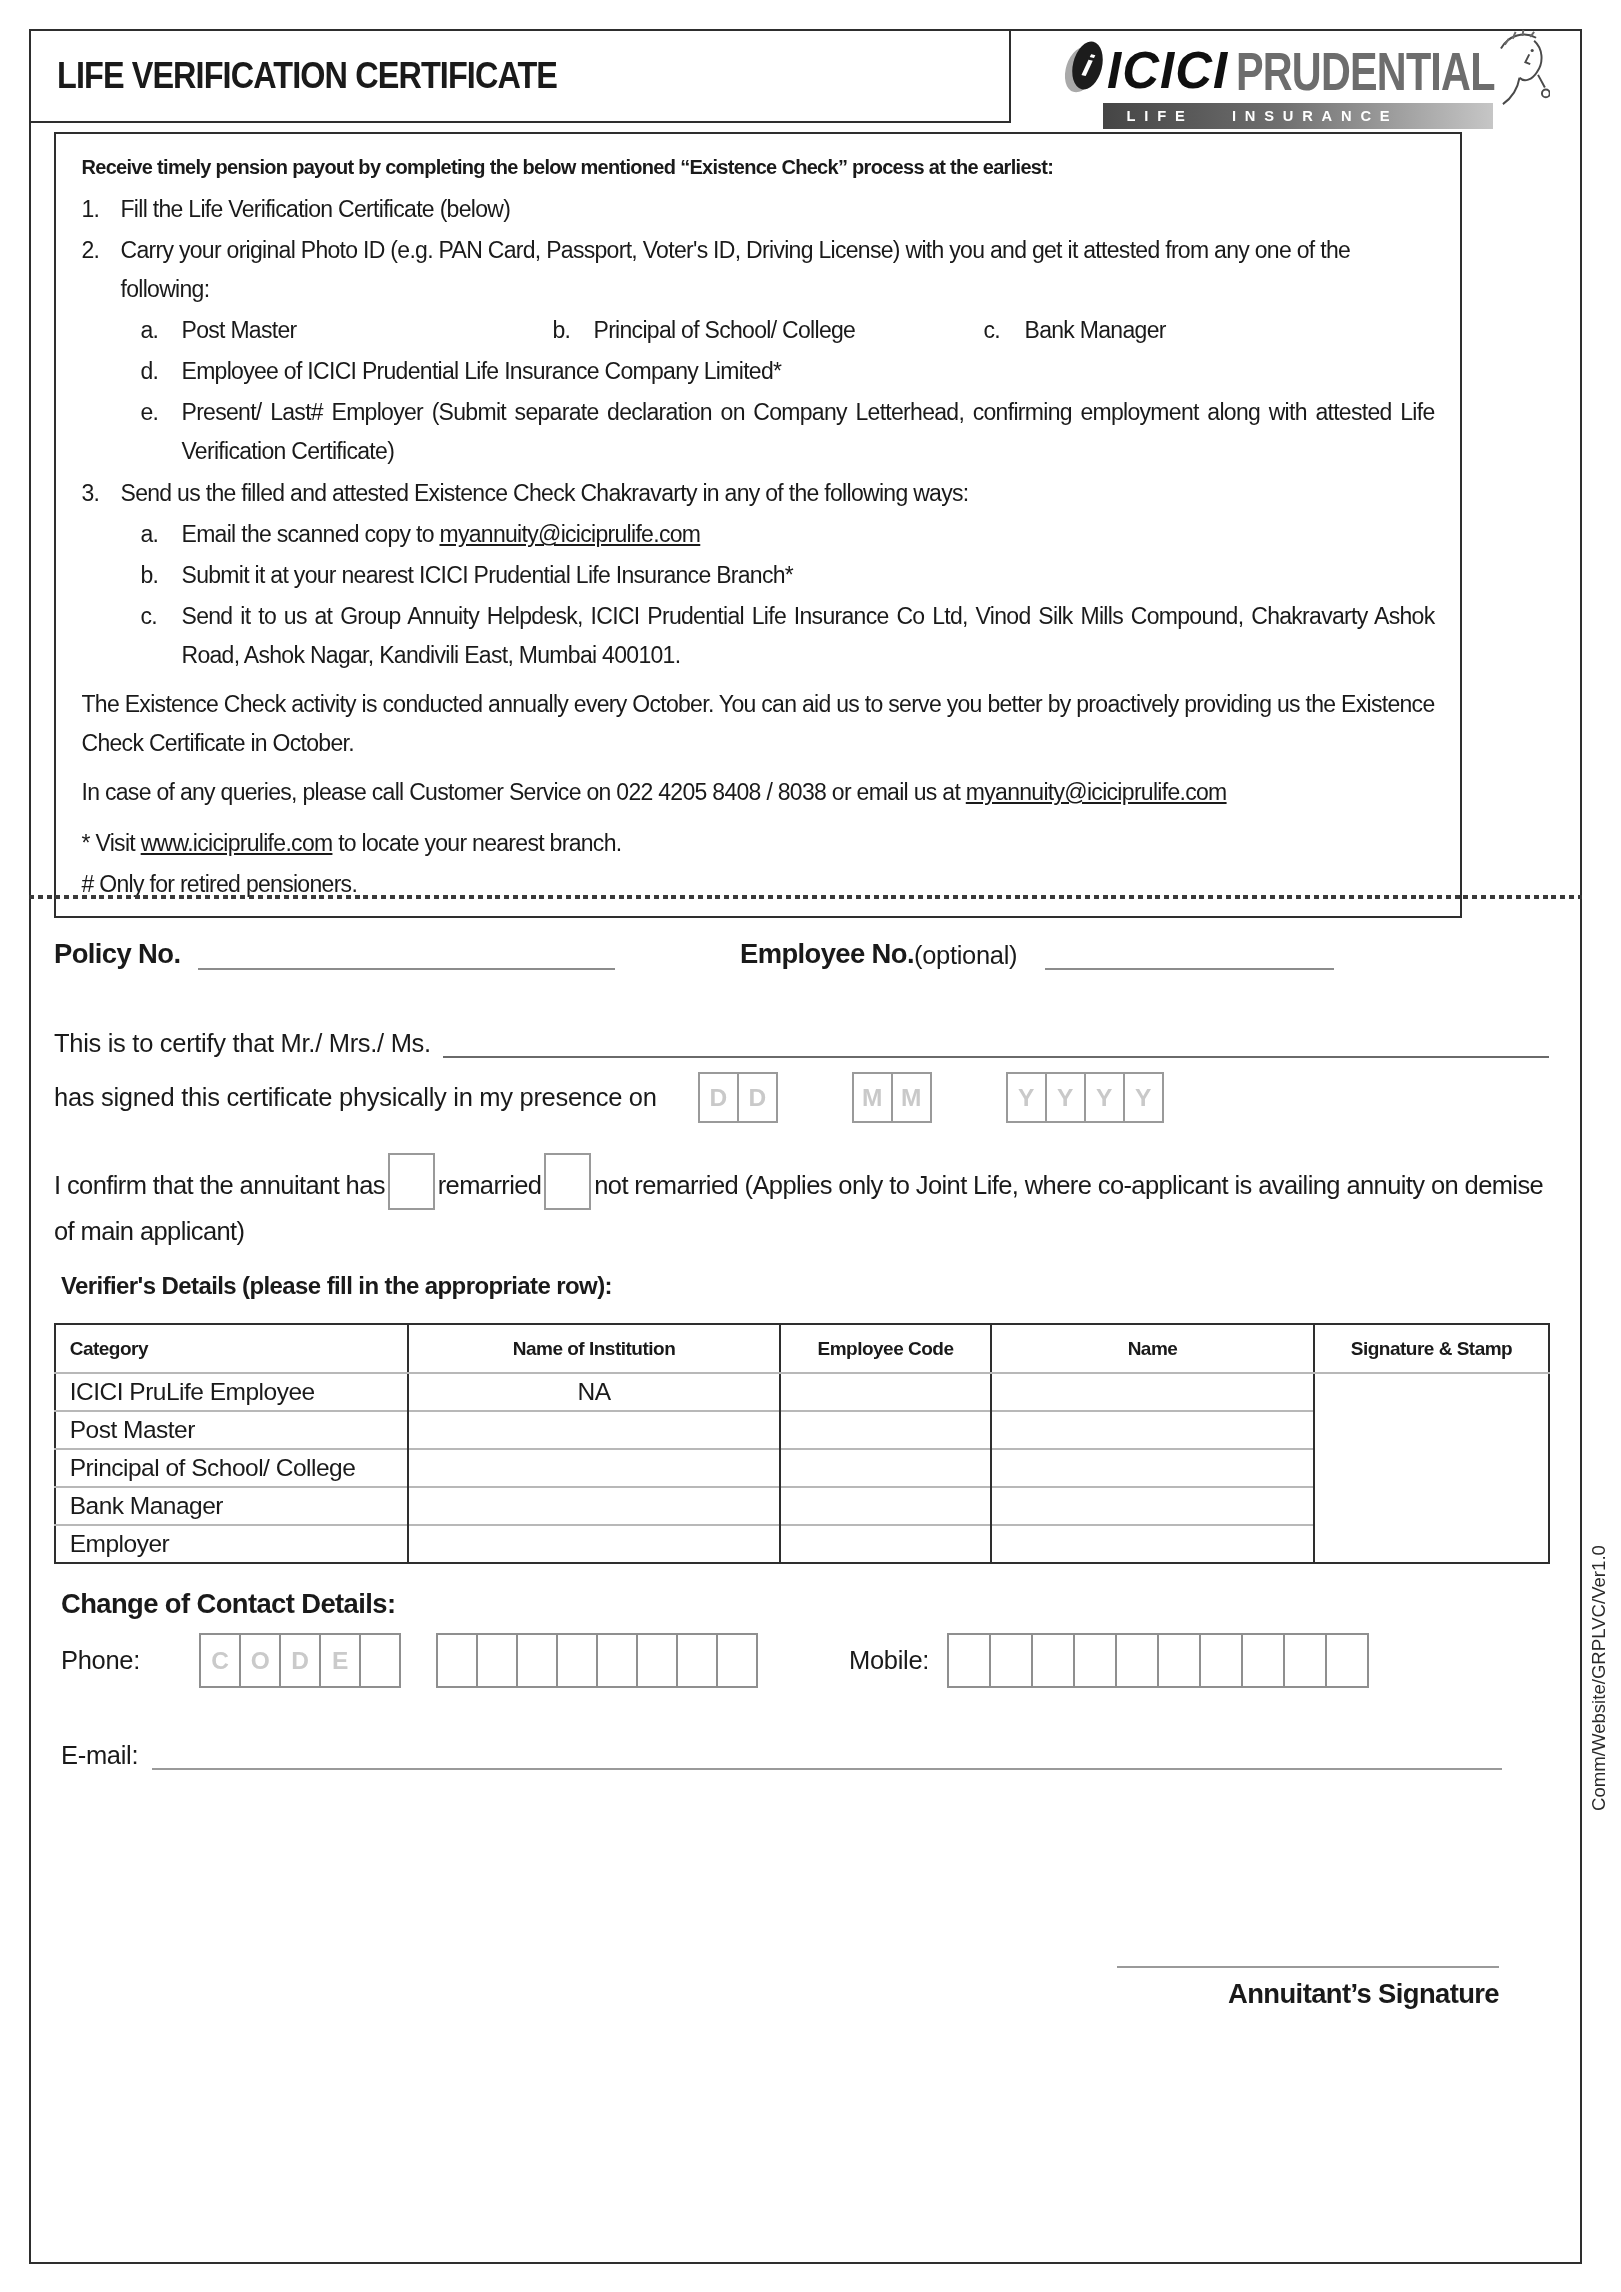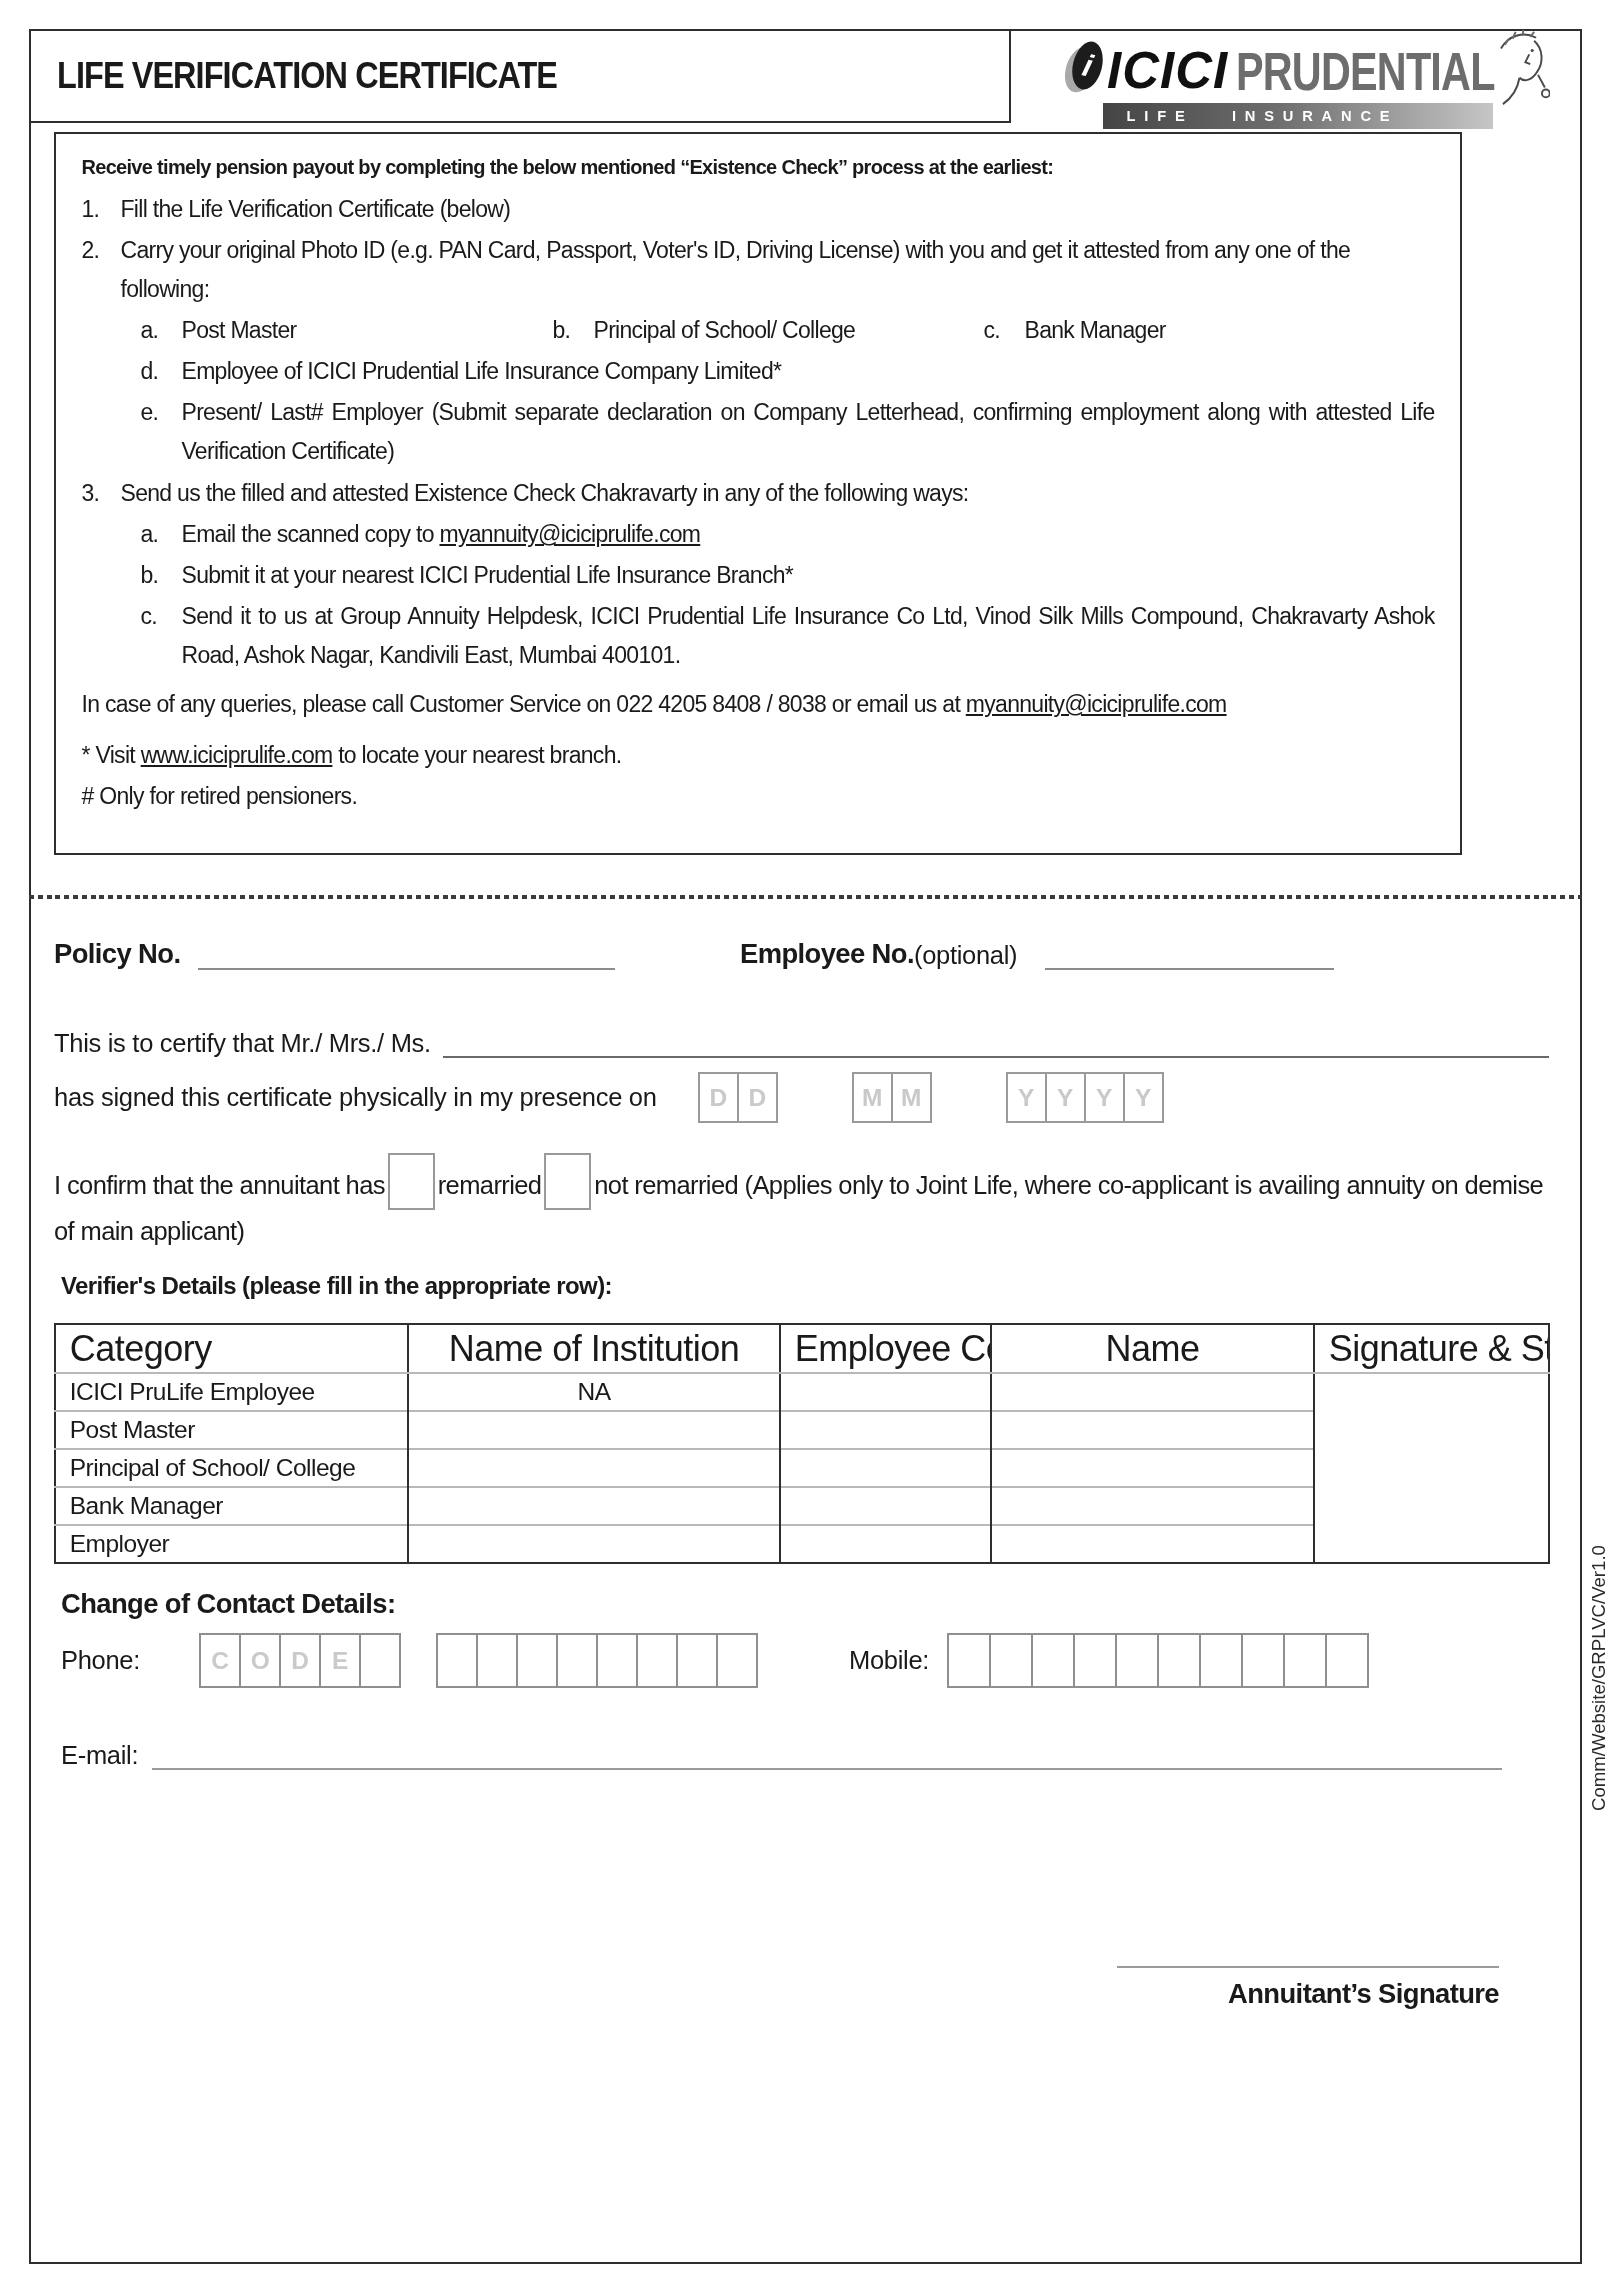--- a/index.html
+++ b/index.html
@@ -77,21 +77,21 @@
   .cbox{display:inline-block;width:43px;height:53px;border:2px solid #9a9a9a;
     vertical-align:-15.7px;margin:0 2.9px;background:#fff;}
   
   .verif-heading{position:absolute;left:61px;top:1272px;font-size:24px;font-weight:bold;
     letter-spacing:-0.6px;}
   .vtable{position:absolute;left:54px;top:1323px;width:1495px;border-collapse:collapse;
     font-size:24.5px;table-layout:fixed;border:2.9px solid #2e2e2e;letter-spacing:-0.5px;}
   .vtable th,.vtable td{border-left:2.9px solid #2e2e2e;padding:0 13.7px;overflow:hidden;
     white-space:nowrap;}
   .vtable th:first-child,.vtable td:first-child{border-left:none;}
-  .vtable th{height:47px;font-size:36px;font-weight:normal;text-align:center;}
+  .vtable th{height:47px;font-size:19px;font-weight:bold;text-align:center;}
   .vtable th.cat{text-align:left;}
   .vtable td{height:36px;}
   .vtable thead th{border-bottom:2px solid #b8b8b8;}
   .vtable tbody tr + tr td{border-top:2px solid #b8b8b8;}
   .vtable td.center{text-align:center;}
   
   .contact-heading{position:absolute;left:61px;top:1588px;font-size:27.4px;font-weight:bold;
     letter-spacing:-0.6px;}
   .phone-row{position:absolute;left:61px;top:1633px;width:1488px;display:flex;
     align-items:center;font-size:25.5px;}
@@ -197,20 +197,21 @@
   <div class="sub-row">
     <span class="letter">b.</span>
     <span>Submit it at your nearest ICICI Prudential Life Insurance Branch*</span>
   </div>
 
   <div class="sub-par">
     <span class="letter">c.</span>
     <span class="ptext">Send it to us at Group Annuity Helpdesk, ICICI Prudential Life Insurance Co Ltd, Vinod Silk Mills Compound, Chakravarty Ashok Road, Ashok Nagar, Kandivili East, Mumbai 400101.</span>
   </div>
 
+  <div class="note">The Existence Check activity is conducted annually every October. You can aid us to serve you better by proactively providing us the Existence Check Certificate in October.</div>
 
   <div class="note2">
     <span>In case of any queries, please call Customer Service on 022 4205 8408 / 8038 or email us at </span><span class="ulink">myannuity@iciciprulife.com</span>
   </div>
 
   <div class="foot-star">
     <span>* Visit </span><span class="ulink">www.iciciprulife.com</span><span> to locate your nearest branch.</span>
   </div>
 
   <div class="foot-hash"># Only for retired pensioners.</div>

